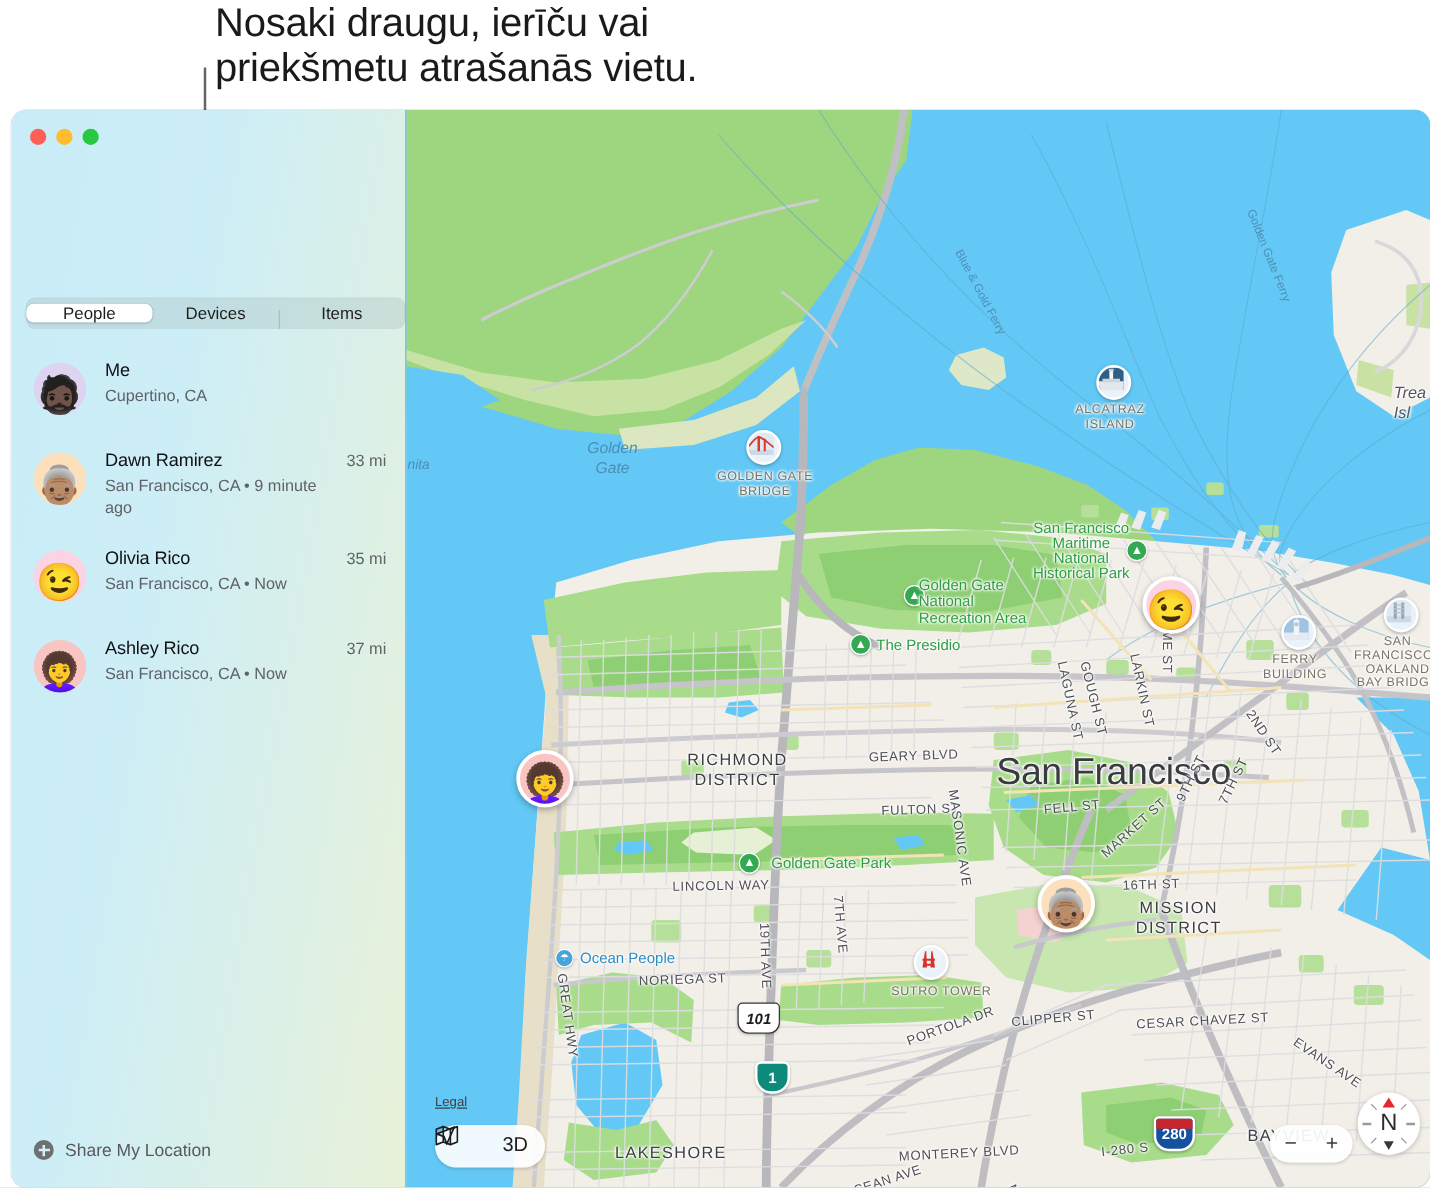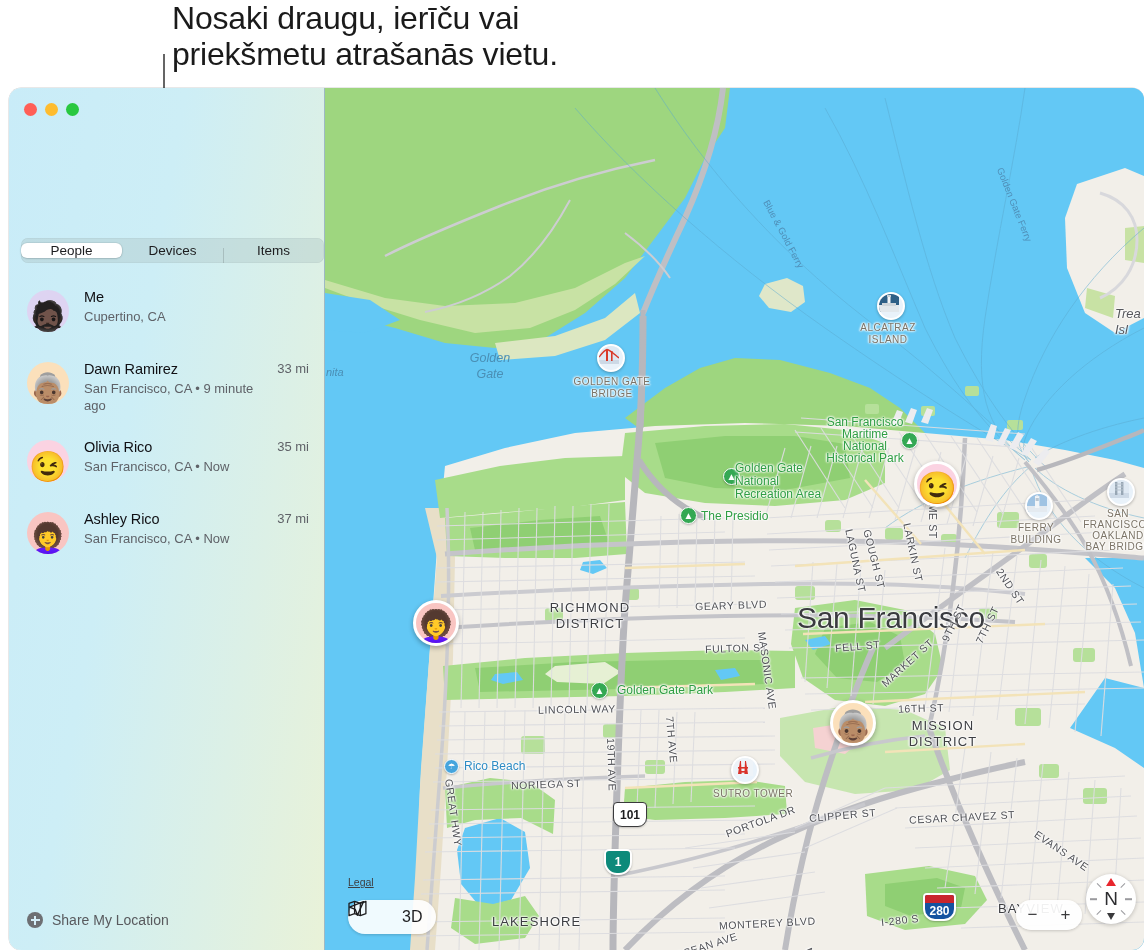--- a/index.html
+++ b/index.html
@@ -698,21 +698,21 @@
       <div class="park-dot" style="left:398px; top:380px;">▲</div>
       <div class="maplabel lbl-park" style="left:410px; top:374px; width:110px; line-height:13px; text-align:left;">Golden Gate<br>National<br>Recreation Area</div>
 
       <div class="park-dot" style="left:355px; top:419px;">▲</div>
       <div class="maplabel lbl-park" style="left:376px; top:421px; text-align:left;">The Presidio</div>
 
       <div class="park-dot" style="left:266px; top:594px;">▲</div>
       <div class="maplabel lbl-park" style="left:292px; top:595px; text-align:center;">Golden Gate Park</div>
 
       <div class="beach-dot" style="left:119px; top:671px;">☂</div>
-      <div class="maplabel lbl-beach" style="left:139px; top:671px;">Rico Beach</div>
+      <div class="maplabel lbl-beach" style="left:139px; top:671px;">Ocean People</div>
 
       <div class="maplabel lbl-hood" style="left:215px; top:512px; text-align:center; width:100px; line-height:16px;">RICHMOND<br>DISTRICT</div>
       <div class="maplabel lbl-hood" style="left:572px; top:630px; text-align:center; width:92px; line-height:16px;">MISSION<br>DISTRICT</div>
       <div class="maplabel lbl-hood" style="left:167px; top:826px;">LAKESHORE</div>
       <div class="maplabel lbl-hood" style="left:673px; top:813px;">BAYVIEW</div>
 
       <div class="maplabel lbl-city" style="left:472px; top:513px;">San Francisco</div>
 
       <div class="maplabel lbl-street" style="left:614px; top:376px; transform:rotate(90deg); transform-origin:left top;">SANSOME ST</div>
       <div class="maplabel lbl-street" style="left:548px; top:440px; transform:rotate(76deg); transform-origin:left top;">GOUGH ST</div>
@@ -736,27 +736,27 @@
       <div class="maplabel lbl-street" style="left:484px; top:721px; transform:rotate(-5deg);">CLIPPER ST</div>
       <div class="maplabel lbl-street" style="left:584px; top:723px; transform:rotate(-3deg);">CESAR CHAVEZ ST</div>
       <div class="maplabel lbl-street" style="left:714px; top:740px; transform:rotate(34deg); transform-origin:left top;">EVANS AVE</div>
 
       <div class="maplabel lbl-street" style="left:394px; top:829px; transform:rotate(-3deg);">MONTEREY BLVD</div>
       <div class="maplabel lbl-street" style="left:348px; top:862px; transform:rotate(-18deg); transform-origin:left top;">OCEAN AVE</div>
       <div class="maplabel lbl-street" style="left:489px; top:858px; transform:rotate(66deg); transform-origin:left top;">MISSION ST</div>
 
       <div class="maplabel lbl-street" style="left:556px; top:826px; transform:rotate(-6deg);">I-280 S</div>
 
-      <div class="shield-us" style="left:288px; top:714px;">
+      <div class="shield-us" style="left:265px; top:714px;font-style:italic;">
         <span>101</span>
       </div>
       <div class="shield-ca" style="left:279px; top:761px;">
         <span>1</span>
       </div>
-      <div class="shield-i" style="left:598px; top:805px;">
+      <div class="shield-i" style="left:598px; top:805px;justify-content:center;">
         <span>280</span>
       </div>
 
       <div class="mapavatar" style="left:589px; top:373px; background:#fbd3e2;">😉</div>
       <div class="mapavatar" style="left:88px;  top:512px; background:#f9c5c2;">👩‍🦱</div>
       <div class="mapavatar" style="left:505px; top:612px; background:#fbe0bb;">👵🏽</div>
 
       <a class="legal" href="#">Legal</a>
 
       <div class="modes">

